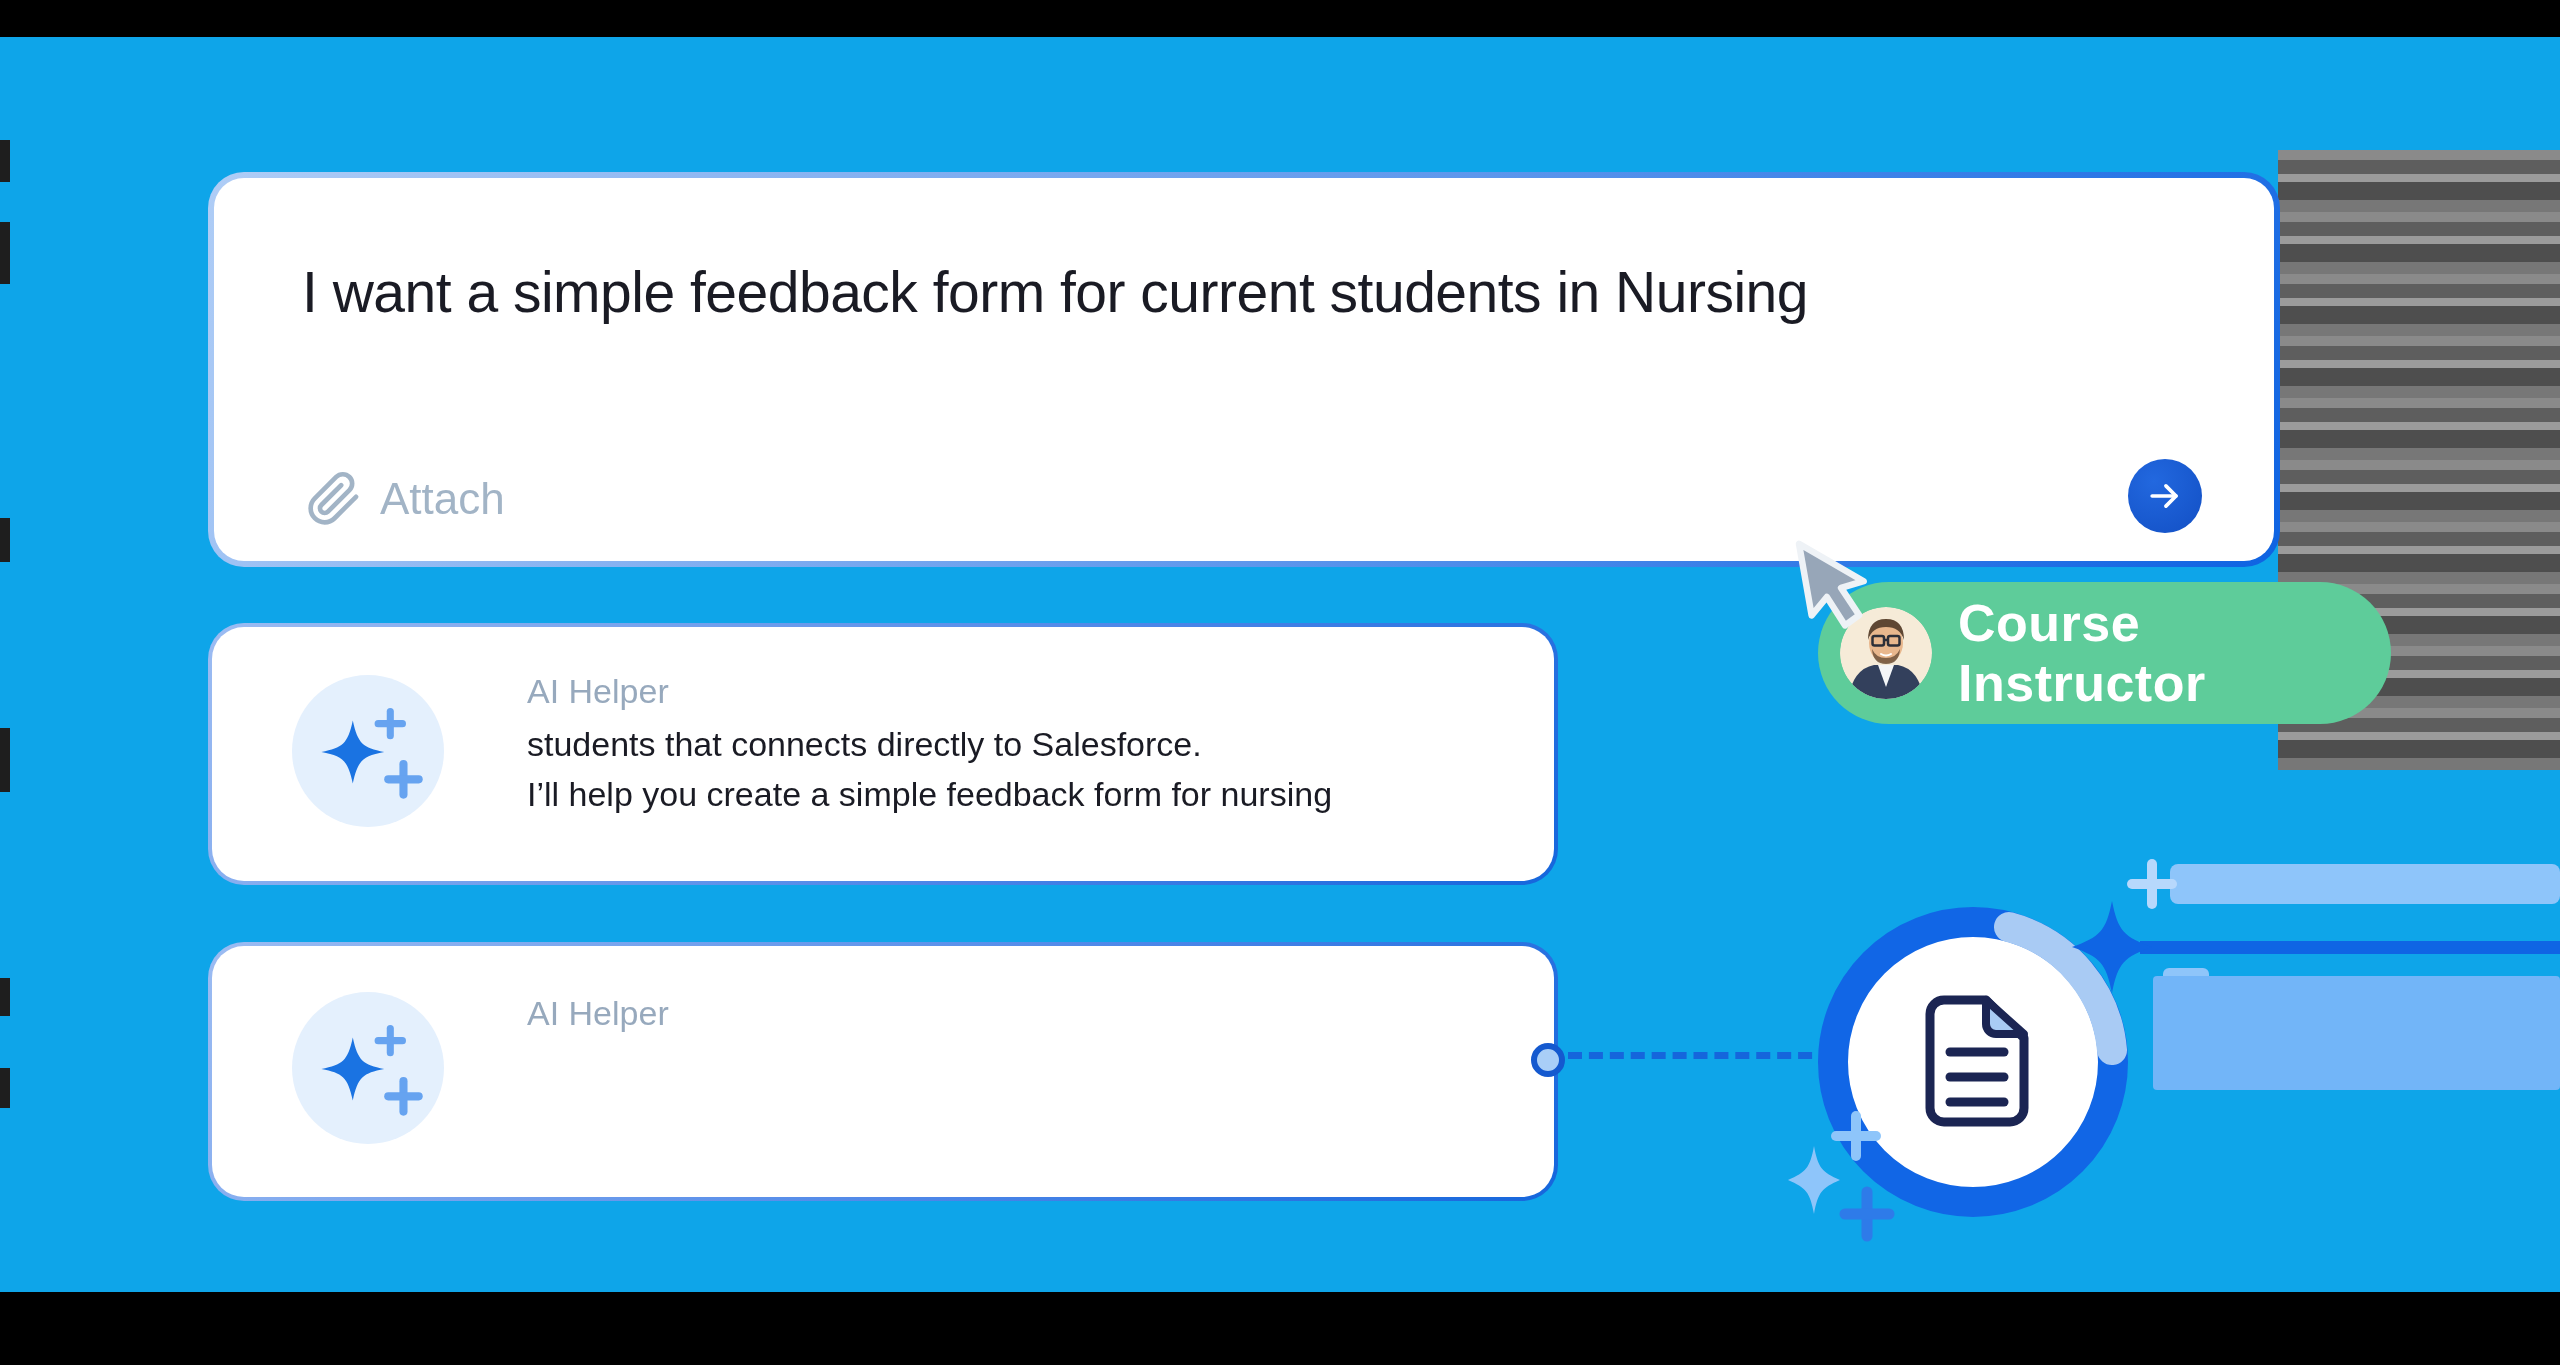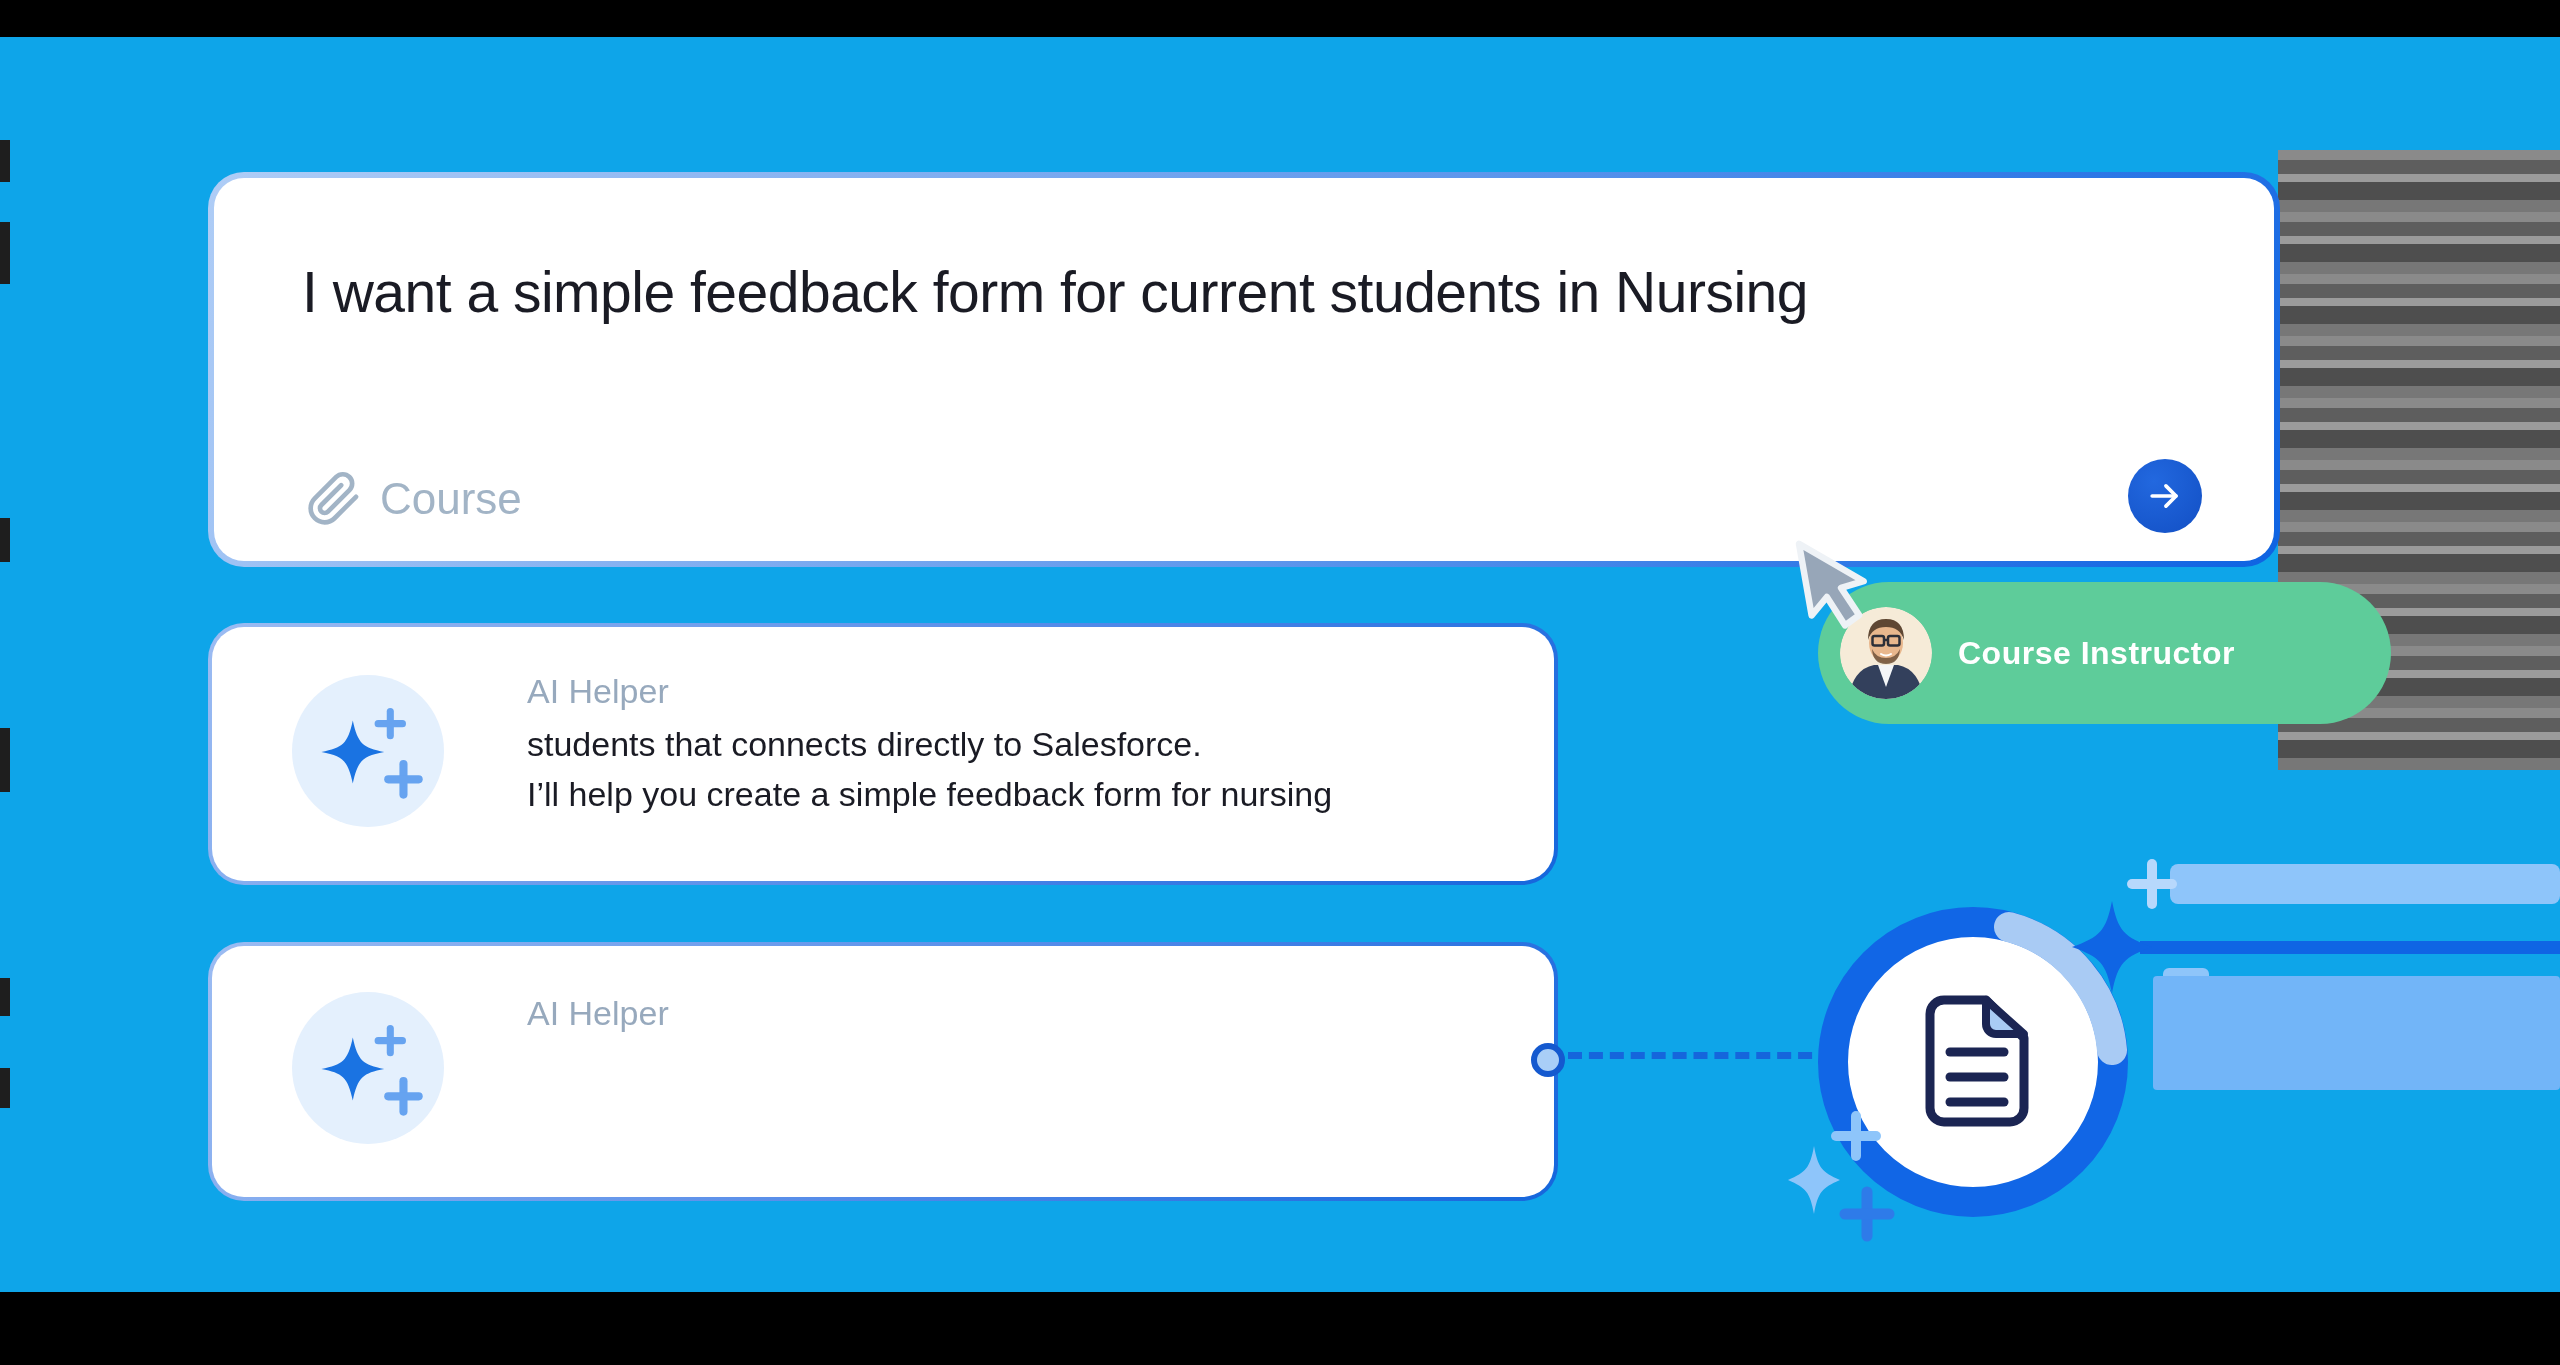--- a/index.html
+++ b/index.html
@@ -38,21 +38,21 @@
   .ai-avatar{left:80px;top:48px;width:152px;height:152px;border-radius:50%;background:#E4F0FD;
     display:flex;align-items:center;justify-content:center;}
   .ai-card2 .ai-avatar{top:46px;}
   .ai-sender{left:315px;font-size:34px;color:#97A9BD;}
   .ai-body{left:315px;font-size:34px;line-height:50px;color:#1A1B24;white-space:nowrap;}
   
   .pill{left:1818px;top:582px;width:573px;height:142px;border-radius:71px;background:#5ECC9A;
     display:flex;align-items:center;}
   .pill::before{content:"";position:absolute;z-index:-1;left:45%;right:-16px;top:-12px;bottom:-14px;
     background:#0d0d0d;border-radius:78px;}
-  .pill-label{margin-left:26px;font-size:32px;font-weight:700;letter-spacing:.5px;color:#fff;}
+  .pill-label{margin-left:26px;font-size:52px;font-weight:700;letter-spacing:.5px;color:#fff;}
   .pill-avatar{margin-left:22px;width:92px;height:92px;border-radius:50%;overflow:hidden;flex:0 0 auto;}
   
   .dotted-line{left:1568px;top:1052px;width:265px;height:0;border-top:7px dashed #1566DC;}
   .node{left:1531px;top:1043px;width:34px;height:34px;border-radius:50%;background:#A9CEF7;border:6px solid #1459CF;box-sizing:border-box;}
   .cursor{left:1782px;top:536px;}
 </style>
 </head>
 <body>
 
 <div id="stage">
@@ -115,21 +115,21 @@
   </svg>
 
   <div class="abs prompt-card">
     <div class="abs prompt-text">
       <div>I want a simple feedback form for current students in Nursing</div>
     </div>
     <div class="abs attach-row">
       <svg width="56" height="56" viewBox="0 0 24 24">
         <path d="M21.44 11.05l-9.19 9.19a6 6 0 0 1-8.49-8.49l9.19-9.19a4 4 0 0 1 5.66 5.66l-9.2 9.19a2 2 0 0 1-2.83-2.83l8.49-8.48" fill="none" stroke="#A2B4C6" stroke-width="2" stroke-linecap="round" stroke-linejoin="round"></path>
       </svg>
-      <span class="attach-label">Course</span>
+      <span class="attach-label">Attach</span>
     </div>
     <button class="abs send-btn">
       <svg width="44" height="44" viewBox="0 0 48 48">
         <line x1="10" y1="24" x2="36" y2="24" stroke="#fff" stroke-width="4" stroke-linecap="round"></line>
         <polyline points="25,13 36,24 25,35" fill="none" stroke="#fff" stroke-width="4" stroke-linecap="round" stroke-linejoin="round"></polyline>
       </svg>
     </button>
   </div>
 
   <div class="abs ai-card ai-card1">

